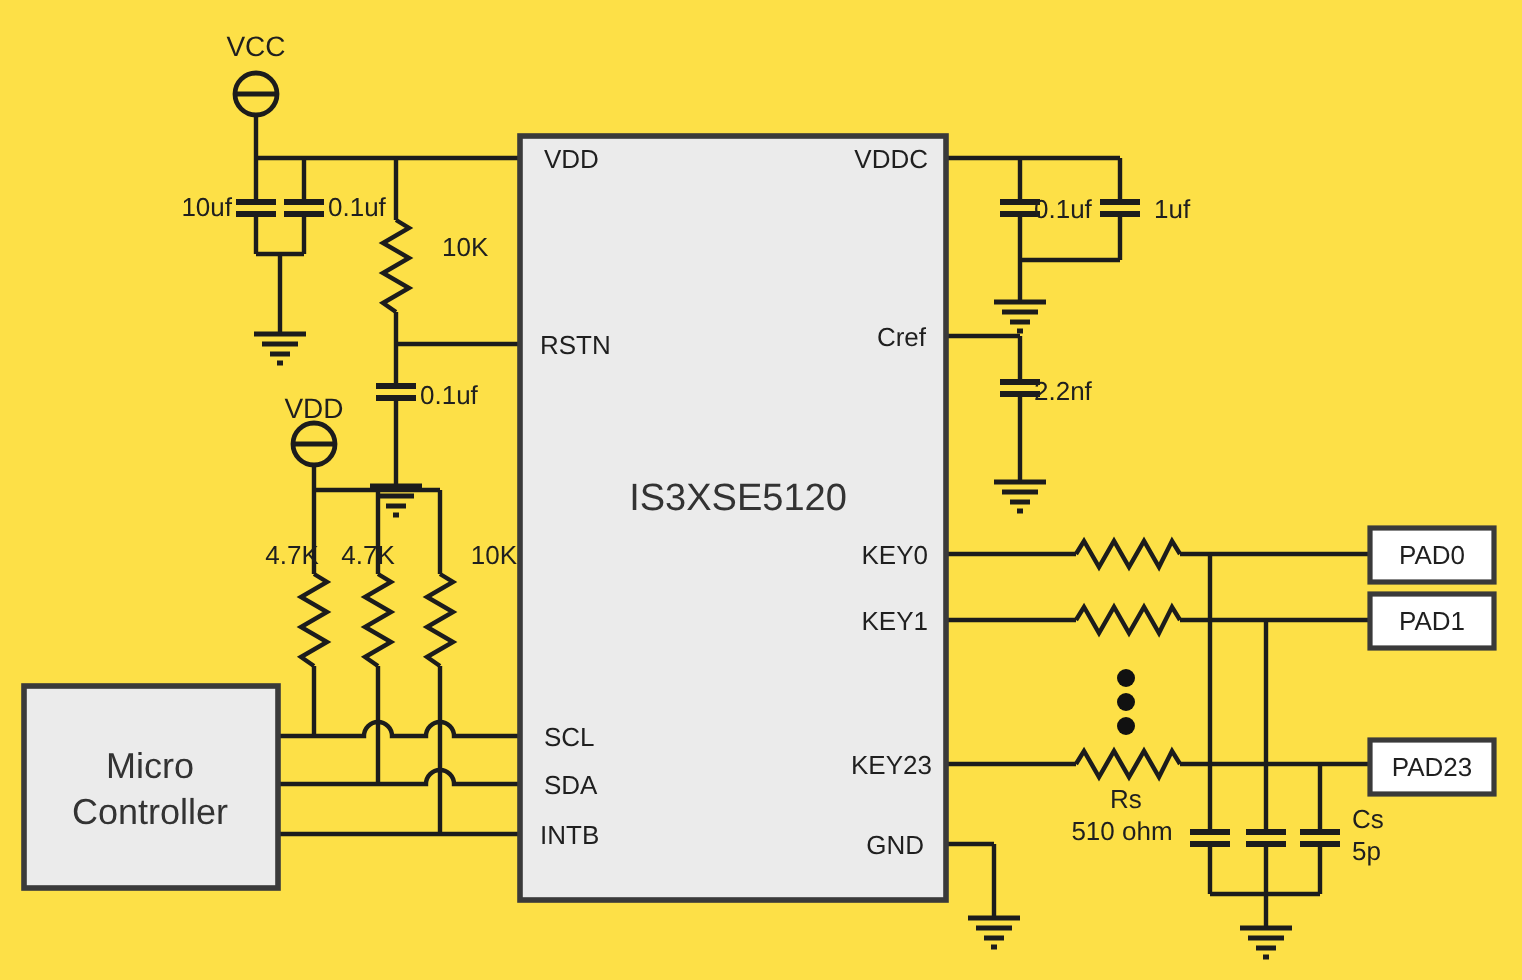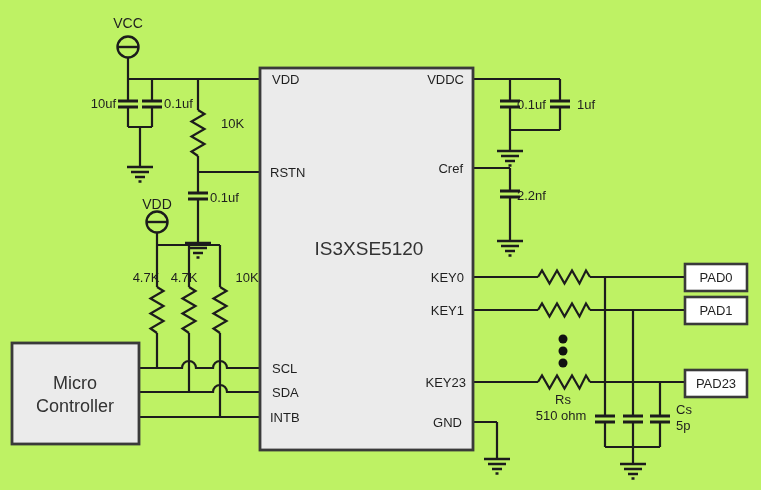--- a/index.html
+++ b/index.html
@@ -1,16 +1,16 @@
 <!DOCTYPE html>
 <html><head>
 <meta charset="utf-8">
 <style>
   html,body{margin:0;padding:0;background:#ffffff;}
-  .page{width:761px;height:490px;position:relative;background:#bef264;overflow:hidden;}
+  .page{width:761px;height:490px;position:relative;background:#fde047;overflow:hidden;}
   svg{display:block;}
   .lbl{font-family:"Liberation Sans", sans-serif;fill:#1f1f1f;}
   .f13{font-size:13px;}
   .f14{font-size:14px;}
   .f18{font-size:18px;fill:#333333;}
   .f19{font-size:19px;fill:#333333;}
   .mid{text-anchor:middle;}
   .end{text-anchor:end;}
 </style>
 </head>

